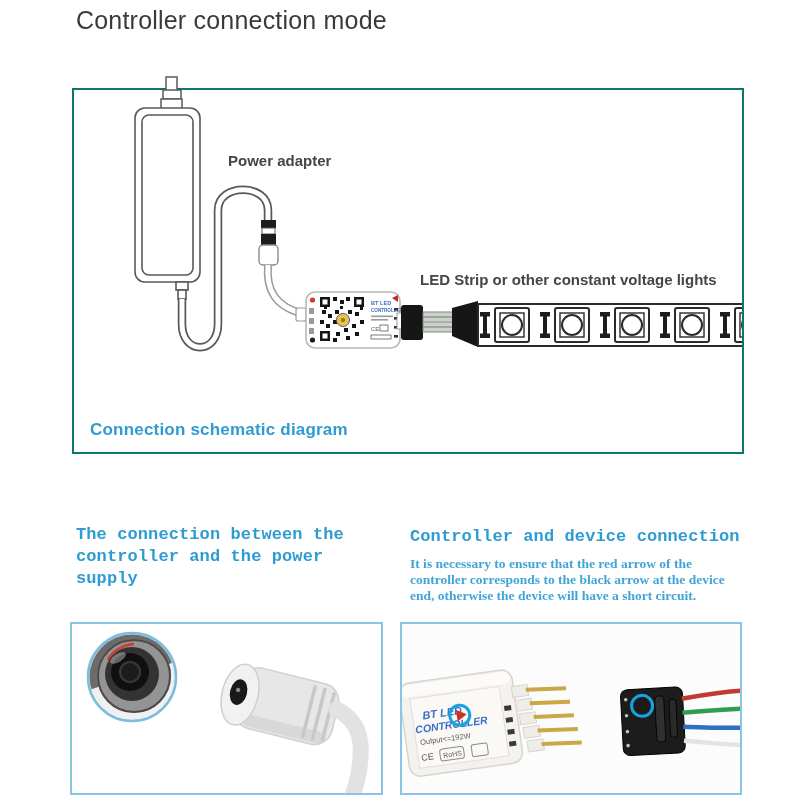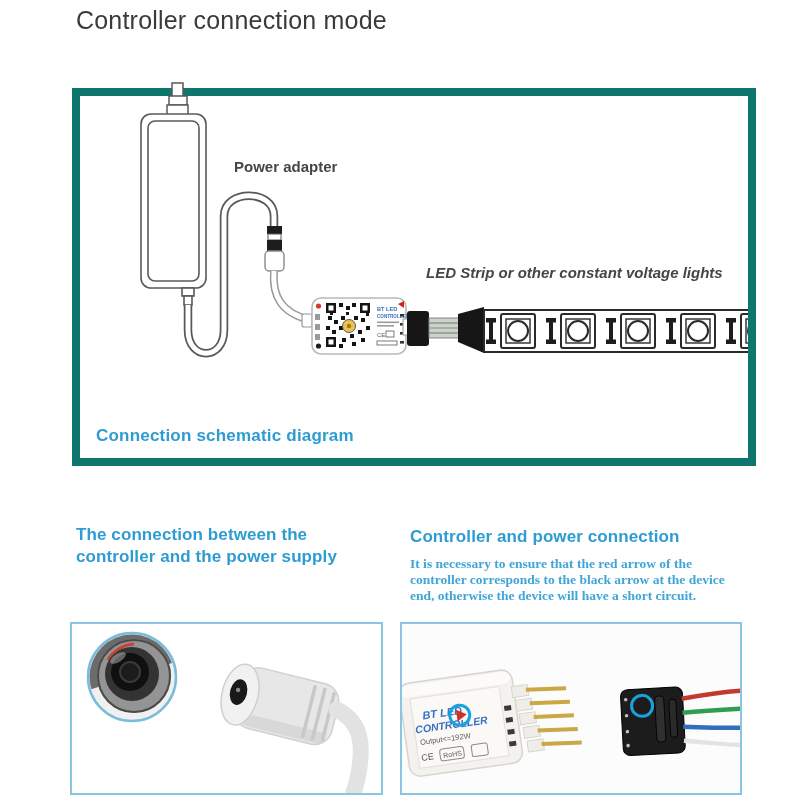--- a/index.html
+++ b/index.html
@@ -6,28 +6,28 @@
   body{
     width:800px;height:800px;position:relative;background:#ffffff;
     font-family:"Liberation Sans", sans-serif;overflow:hidden;
   }
   svg{overflow:hidden;display:block;}
   .abs{position:absolute;}
   .page-title{
     left:76px;top:6px;font-size:25px;font-weight:normal;color:#3a3a3e;letter-spacing:.2px;
   }
   .schematic-box{
-    left:72px;top:88px;width:668px;height:362px;border:8px solid #0f766e;background:#fff;
+    left:72px;top:88px;width:668px;height:362px;border:2px solid #0f766e;background:#fff;
   }
   .schematic-box .drawing{position:absolute;left:0;top:-16px;}
   .diagram-label{font-size:15px;font-weight:bold;color:#45454a;}
   .power-label{left:154px;top:62px;}
-  .strip-label{left:346px;top:168px;font-style:italic;}
+  .strip-label{left:346px;top:181px;}
   .caption{left:16px;top:318px;font-size:17px;font-weight:bold;color:#2e9cd2;letter-spacing:.2px;margin-top:12px;}
-  .section-heading{font-size:17px;font-weight:bold;color:#2e9cd2;line-height:22px;letter-spacing:.1px;}
+  .section-heading{font-size:17px;font-weight:bold;color:#2e9cd2;line-height:22px;letter-spacing:.1px;font-family:Liberation Mono, monospace;}
   .left-heading{left:76px;top:524px;width:292px;}
   .right-col{left:410px;top:526px;width:340px;}
   .right-body{margin-top:8px;font-size:13.5px;font-weight:bold;color:#3fa5d8;line-height:16px;width:338px;font-family:Liberation Serif, serif;}
   .photo-frame{border:2px solid #8ac6e3;background:#fff;}
   .photo-left{left:70px;top:622px;width:309px;height:169px;}
   .photo-right{left:400px;top:622px;width:338px;height:169px;background:#fcfcfc;}
   .svg-txt-blue{fill:#3a6fc4;font-weight:bold;font-family:"Liberation Sans",sans-serif;}
   .svg-txt-gray{fill:#5a5a5a;font-family:"Liberation Sans",sans-serif;}
 </style>
 </head>
@@ -193,21 +193,21 @@
     </g>
   </svg>
   <div class="abs diagram-label power-label">Power adapter</div>
   <div class="abs diagram-label strip-label">LED Strip or other constant voltage lights</div>
   <div class="abs caption">Connection schematic diagram</div>
 </div>
 
 <div class="abs section-heading left-heading">The connection between the controller and the power supply</div>
 
 <div class="abs right-col">
-  <div class="section-heading">Controller and power connection</div>
+  <div class="section-heading">Controller and device connection</div>
   <div class="right-body">It is necessary to ensure that the red arrow of the controller corresponds to the black arrow at the device end, otherwise the device will have a short circuit.</div>
 </div>
 
 <div class="abs photo-frame photo-left">
   <svg width="309" height="169" viewBox="0 0 309 169">
     <defs>
       <clipPath id="insetClip">
           <circle cx="60" cy="53" r="42.5"></circle>
         </clipPath>
     </defs>

